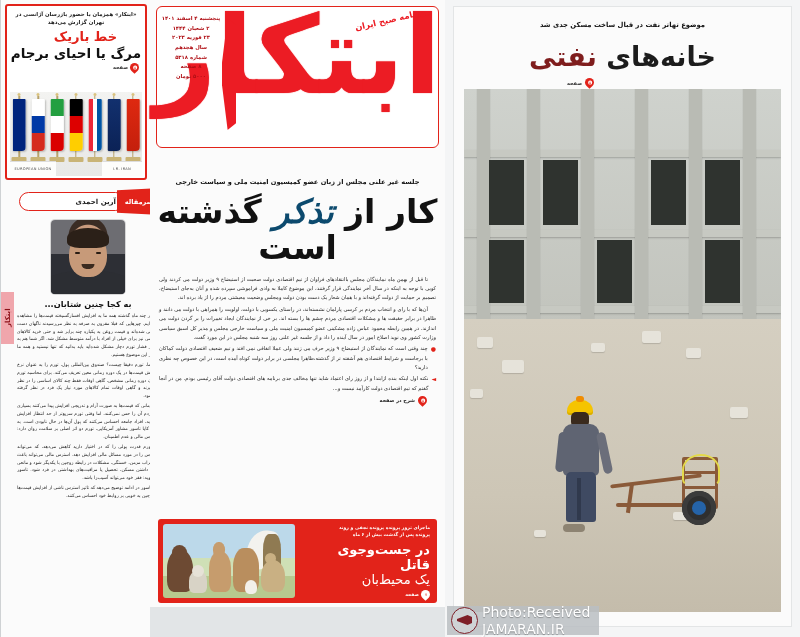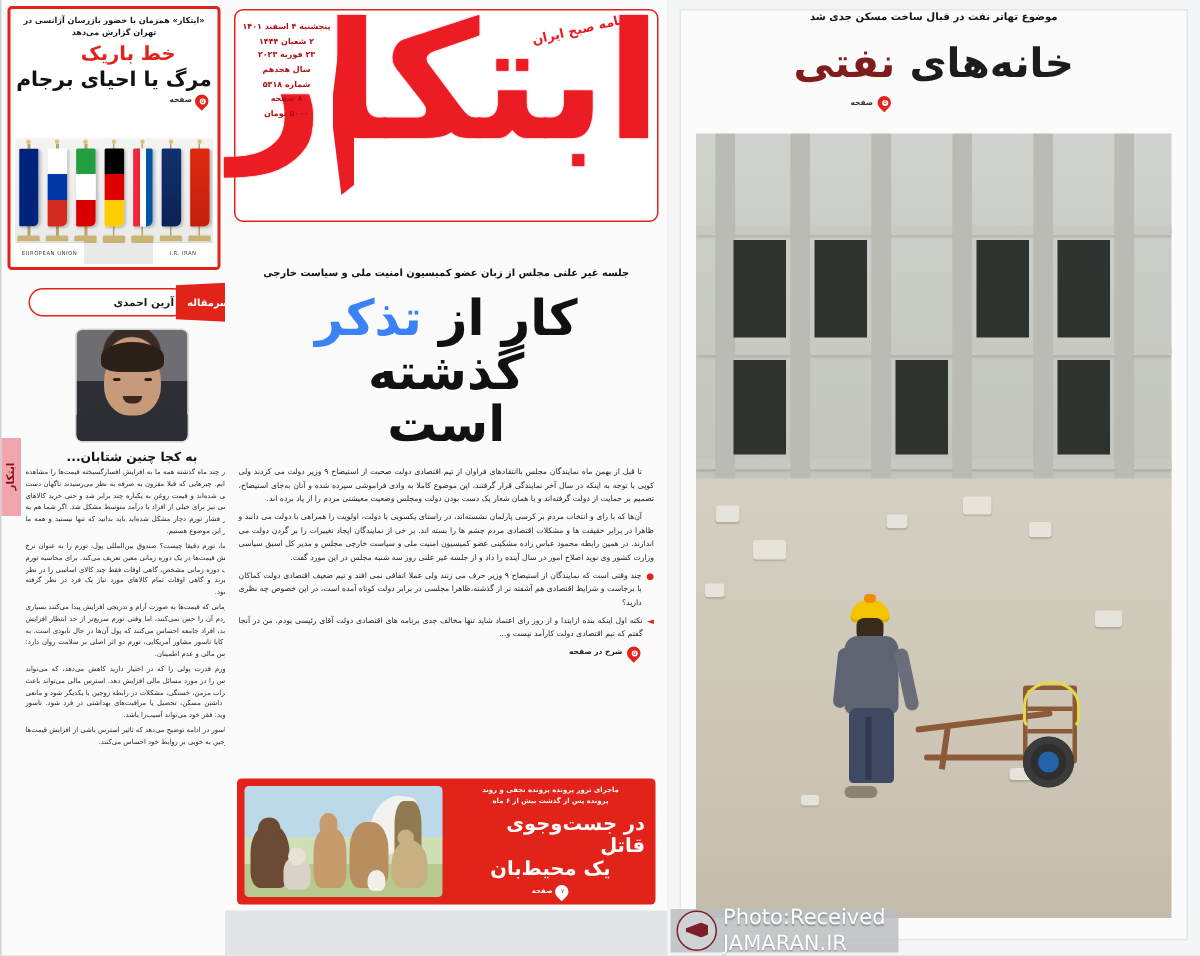--- a/index.html
+++ b/index.html
@@ -147,45 +147,44 @@
   }
 
   .main-kicker{
     font-size:6.6px;font-weight:800;color:#111;text-align:center;
     padding:0 10px;line-height:1.5;
   }
   .main-head{
     text-align:center;font-size:33px;font-weight:900;color:#111;
     line-height:1.08;letter-spacing:-1px;margin-top:6px;padding:0 6px;
   }
-  .main-head .hl{color:#3b82f6;}
+  .main-head .hl{color:#0c4a6e;font-style:italic;}
   .main-body{
     margin:10px 9px 0 9px;font-size:5.15px;line-height:1.78;
     text-align:justify;color:#1e1e1e;
   }
   .main-body p{margin:0 0 2.5px 0;text-indent:8px;}
   .qa{display:flex;gap:3px;align-items:flex-start;margin:0 0 2.5px 0;}
   .qa .bul{color:#e2231a;font-size:6px;line-height:1.5;flex:0 0 auto;}
   .qa .txt{flex:1;text-align:justify;}
   .more{display:flex;align-items:center;gap:3px;margin:3px 9px 0 0;}
   .more .lbl{font-size:5px;font-weight:800;color:#222;}
 
   .promo{
     position:absolute;left:8px;right:8px;bottom:34px;height:84px;
     background:#e2231a;border-radius:3px;overflow:hidden;display:flex;
     align-items:stretch;
   }
   .promo-txt{
     flex:1;color:#fff;padding:6px 7px 4px 4px;display:flex;flex-direction:column;
     justify-content:center;
-    align-items:center;
   }
   .promo-kicker{font-size:4.6px;line-height:1.5;font-weight:700;opacity:.97;text-align:right;}
   .promo-t1{font-size:13px;font-weight:900;margin-top:3px;letter-spacing:-.4px;}
-  .promo-t2{font-size:13px;font-weight:700;letter-spacing:-.4px;}
+  .promo-t2{font-size:13px;font-weight:400;letter-spacing:-.4px;}
   .promo-pg{display:flex;align-items:center;gap:2px;margin-top:3px;}
   .promo-pg .lbl{font-size:4.6px;font-weight:700;}
   .pin.w{background:#fff;} .pin.w i{color:#e2231a;}
   .promo-img{
     width:132px;margin:5px;border-radius:3px;position:relative;overflow:hidden;
     background:linear-gradient(#bcd9ea 0 46%,#cfe0b6 46% 70%,#b7c98f 70% 100%);
   }
   .an{position:absolute;border-radius:40% 40% 30% 30%;}
   .an.bear{left:4px;bottom:6px;width:26px;height:42px;background:#6d4a33;border-radius:44% 44% 26% 26%;}
   .an.bear:after{content:"";position:absolute;left:5px;top:-5px;width:15px;height:15px;
@@ -209,21 +208,21 @@
     position:absolute;left:0;right:0;bottom:0;height:30px;background:#e2e5e7;
   }
 
   
   .right-col{position:absolute;left:445px;top:0;width:355px;height:637px;background:#f4f5f6;}
   .rc-inner{
     position:absolute;left:8px;top:6px;right:8px;bottom:10px;background:#fbfbfb;
     border:1px solid #e3e5e6;box-sizing:border-box;
   }
   .r-kicker{
-    text-align:center;font-size:6.8px;font-weight:800;color:#111;
+    margin-top:14px;text-align:center;font-size:6.8px;font-weight:800;color:#111;
   }
   .r-head{
     margin-top:12px;text-align:center;font-size:27px;font-weight:900;color:#1c1c1c;
     letter-spacing:-1px;
   }
   .r-head .hl{color:#7f1d1d;}
   .r-pg{display:flex;align-items:center;gap:3px;justify-content:center;margin-top:6px;
     padding-right:84px;}
   .r-pg .lbl{font-size:5px;font-weight:700;color:#333;}
 

